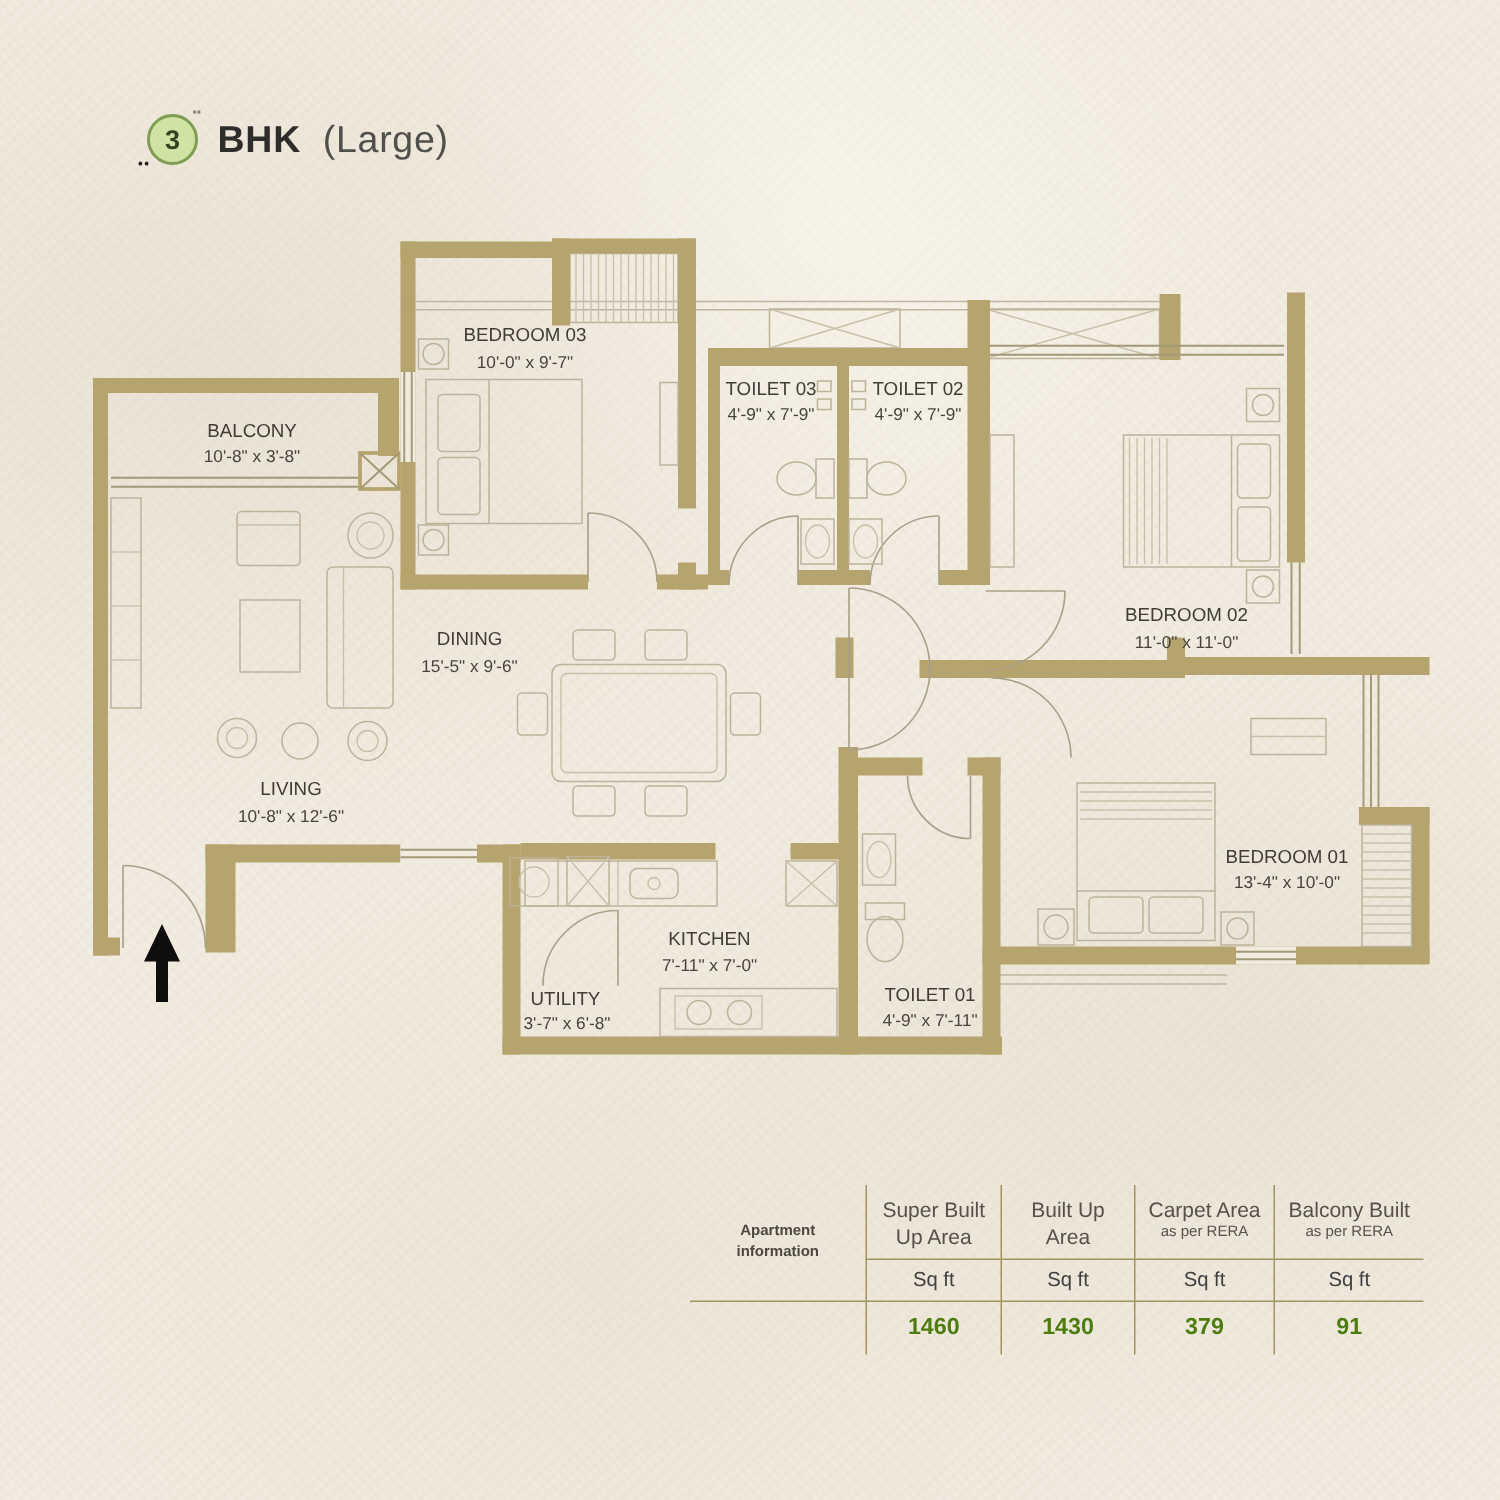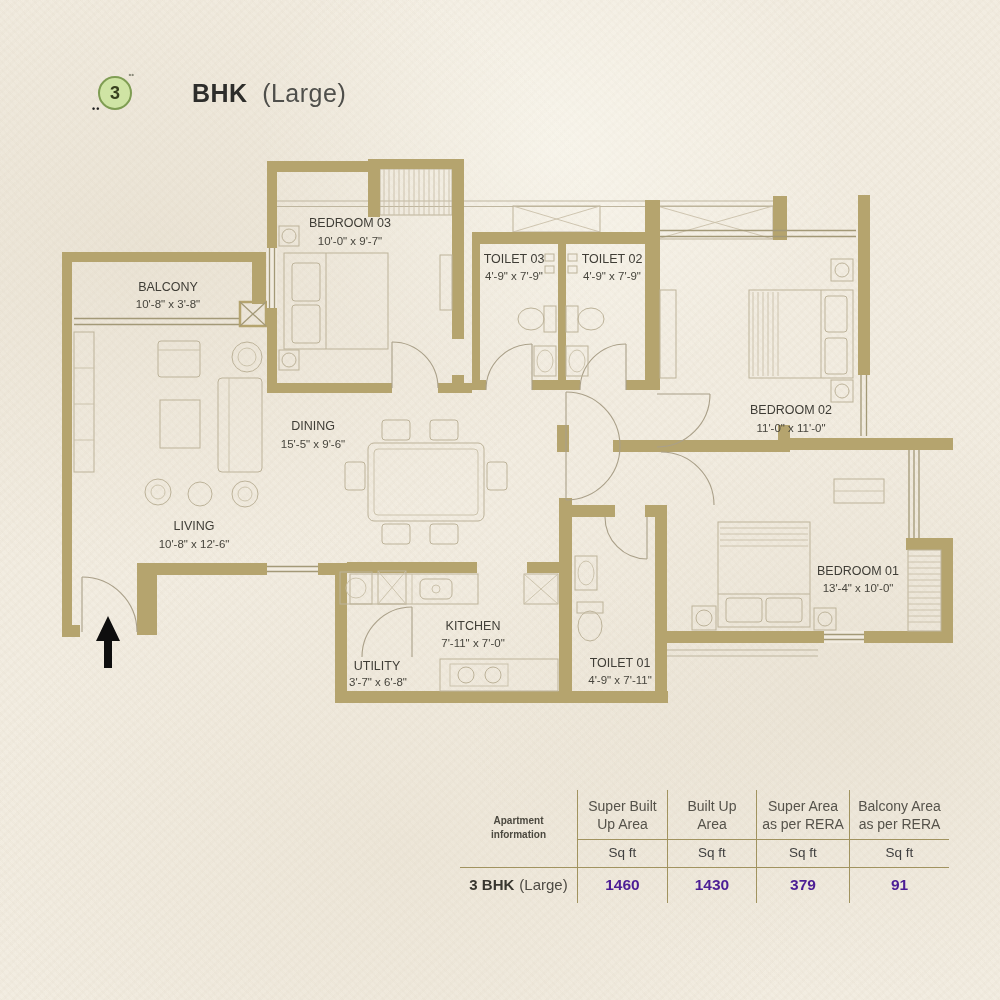--- a/index.html
+++ b/index.html
@@ -15,21 +15,21 @@
       repeating-linear-gradient(47deg, rgba(205,195,175,0.05) 0 2px, rgba(255,255,255,0.04) 2px 5px),
       repeating-linear-gradient(-43deg, rgba(205,195,175,0.05) 0 3px, rgba(255,255,255,0.04) 3px 7px);
   }
   
   .plan-title{position:absolute;left:98px;top:76px;display:flex;align-items:center;gap:13px;}
   .badge{position:relative;width:34px;height:34px;border-radius:50%;
     background:#cfe4a4;border:2px solid #7f9d53;display:flex;align-items:center;justify-content:center;
     font-size:18px;font-weight:bold;color:#38401f;box-sizing:border-box;}
   .badge .dots-bl{position:absolute;left:-8px;bottom:-6px;font-size:9px;color:#222;letter-spacing:1px;}
   .badge .dots-tr{position:absolute;right:-4px;top:-8px;font-size:8px;color:#8a8a7a;}
-  .title-text{font-size:25px;color:#2d2d2b;letter-spacing:0.5px;margin-left:47px;}
+  .title-text{font-size:25px;color:#2d2d2b;letter-spacing:0.5px;}
   .title-text .bold{font-weight:bold;}
   .title-text .light{font-weight:normal;color:#4f4f4b;margin-left:7px;}
   
   svg.plan{position:absolute;left:0;top:0;}
   .wall{fill:#b5a46e;stroke:none;}
   .fur{stroke:#bdb39a;fill:none;stroke-width:1;}
   .furl{stroke:#c8bfa8;fill:none;stroke-width:0.9;}
   .door{stroke:#aaa089;fill:none;stroke-width:1.1;}
   .win{stroke:#a39977;stroke-width:1.3;}
   .winbg{fill:#f1ebdf;}
@@ -39,29 +39,29 @@
   .room-dims{font-family:"Liberation Sans",sans-serif;font-size:11.5px;fill:#46443c;text-anchor:middle;}
   .arrow{fill:#0e0e0e;}
   
   .info-table{position:absolute;left:460px;top:790px;display:grid;
     grid-template-columns:117px 90px 89px 93px 100px;color:#53504a;}
   .info-table .cell{box-sizing:border-box;text-align:center;}
   .cell-appinfo{grid-column:1;grid-row:1/3;display:flex;flex-direction:column;justify-content:center;
     font-weight:bold;font-size:10px;line-height:1.4;border-bottom:1.5px solid #a1935f;color:#4b483f;}
   .col-title{grid-row:1;border-left:1.5px solid #a1935f;border-bottom:1.5px solid #a1935f;
     padding:7px 2px 5px;font-size:14px;line-height:1.32;color:#55524a;}
-  .col-title .l2.small{font-size:14px;}
+  .col-title .l2.small{font-size:10px;}
   .col-sqft{grid-row:2;border-left:1.5px solid #a1935f;border-bottom:1.5px solid #a1935f;
     padding:5px 0 7px;font-size:13.5px;color:#404040;}
   .row-label{grid-row:3;display:flex;align-items:center;justify-content:center;
     padding:8px 0 9px;font-size:15px;color:#38362f;}
   .row-label .b{font-weight:bold;}
   .row-label .l{font-weight:normal;color:#4e4b44;margin-left:5px;}
   .row-val{grid-row:3;border-left:1.5px solid #a1935f;display:flex;align-items:center;justify-content:center;
-    font-size:15.5px;font-weight:bold;color:#4c1d95;padding:8px 0 9px;}
+    font-size:15.5px;font-weight:bold;color:#4d7c0f;padding:8px 0 9px;}
 </style>
 </head>
 <body>
 
 <div class="plan-title">
   <span class="badge">
     <span>3</span>
     <span class="dots-bl">••</span>
     <span class="dots-tr">••</span>
   </span>
@@ -375,34 +375,30 @@
 
   <div class="cell col-title" style="grid-column:3">
     <div>Built Up</div>
     <div class="l2">Area</div>
   </div>
   <div class="cell col-title" style="grid-column:2">
     <div>Super Built</div>
     <div class="l2">Up Area</div>
   </div>
   <div class="cell col-title" style="grid-column:4">
-    <div>Super Area</div>
+    <div>Carpet Area</div>
     <div class="l2 small">as per RERA</div>
   </div>
   <div class="cell col-title" style="grid-column:5">
-    <div>Balcony Area</div>
+    <div>Balcony Built</div>
     <div class="l2 small">as per RERA</div>
   </div>
 
   <div class="cell col-sqft" style="grid-column:2">Sq ft</div>
   <div class="cell col-sqft" style="grid-column:3">Sq ft</div>
   <div class="cell col-sqft" style="grid-column:4">Sq ft</div>
   <div class="cell col-sqft" style="grid-column:5">Sq ft</div>
 
-  <div class="cell row-label" style="grid-column:1">
-    <span class="b">3 BHK</span>
-    <span class="l">(Large)</span>
-  </div>
   <div class="cell row-val" style="grid-column:2">1460</div>
   <div class="cell row-val" style="grid-column:3">1430</div>
   <div class="cell row-val" style="grid-column:4">379</div>
   <div class="cell row-val" style="grid-column:5">91</div>
 </div>
 
 </body></html>

